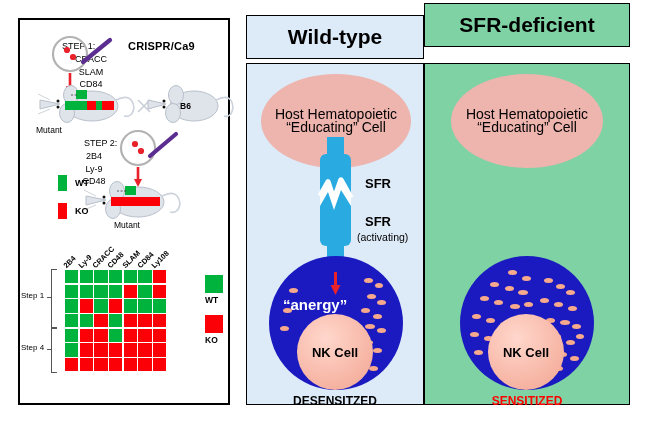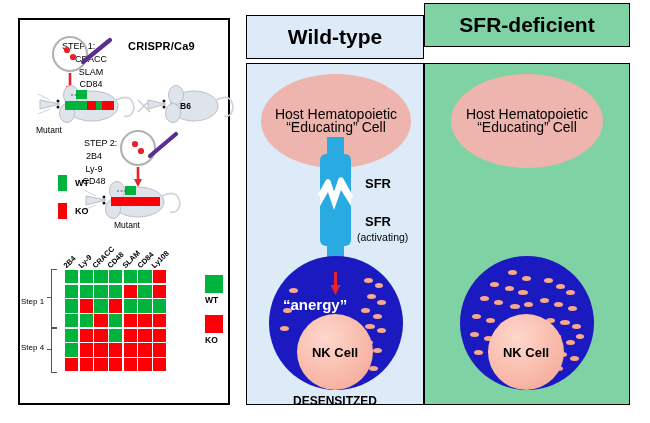--- a/index.html
+++ b/index.html
@@ -188,21 +188,21 @@
       <div class="col-head" style="left:31.4px">CRACC</div>
       <div class="col-head" style="left:46.1px">CD48</div>
       <div class="col-head" style="left:60.8px">SLAM</div>
       <div class="col-head" style="left:75.5px">CD84</div>
       <div class="col-head" style="left:90.2px">Ly108</div>
     </div>
 
     <div class="step-brackets">
       <div class="brk" style="left:18px;top:0px;height:57px;"></div>
       <div class="brk-tick" style="left:14px;top:28px;"></div>
-      <div class="brk-lbl" style="left:-12px;top:28px;">Step 1</div>
+      <div class="brk-lbl" style="left:-12px;top:22px;">Step 1</div>
       <div class="brk" style="left:18px;top:59px;height:43px;"></div>
       <div class="brk-tick" style="left:14px;top:80px;"></div>
       <div class="brk-lbl" style="left:-12px;top:74px;">Step 4</div>
     </div>
 
     <div class="grid-wrap">
       <div class="grid" id="genotype-grid">
           <div class="cell" style="background: rgb(0, 179, 60);"></div>
           <div class="cell" style="background: rgb(0, 179, 60);"></div>
           <div class="cell" style="background: rgb(0, 179, 60);"></div>
@@ -352,15 +352,16 @@
       <div class="gran" style="left:116px;top:78px;width:8px;height:5px;"></div>
       <div class="gran" style="left:14px;top:94px;width:9px;height:5px;"></div>
       <div class="gran" style="left:98px;top:96px;width:9px;height:5px;"></div>
       <div class="gran" style="left:110px;top:100px;width:9px;height:5px;"></div>
       <div class="gran" style="left:94px;top:110px;width:9px;height:5px;"></div>
       <div class="nk-inner" style="left:28px;top:58px;width:76px;height:76px;">
         <span>NK Cell</span>
       </div>
     </div>
 
+    <div class="status st-red" style="left:0;top:330px;">SENSITIZED</div>
   </div>
 
 </div>
 
 </body></html>

